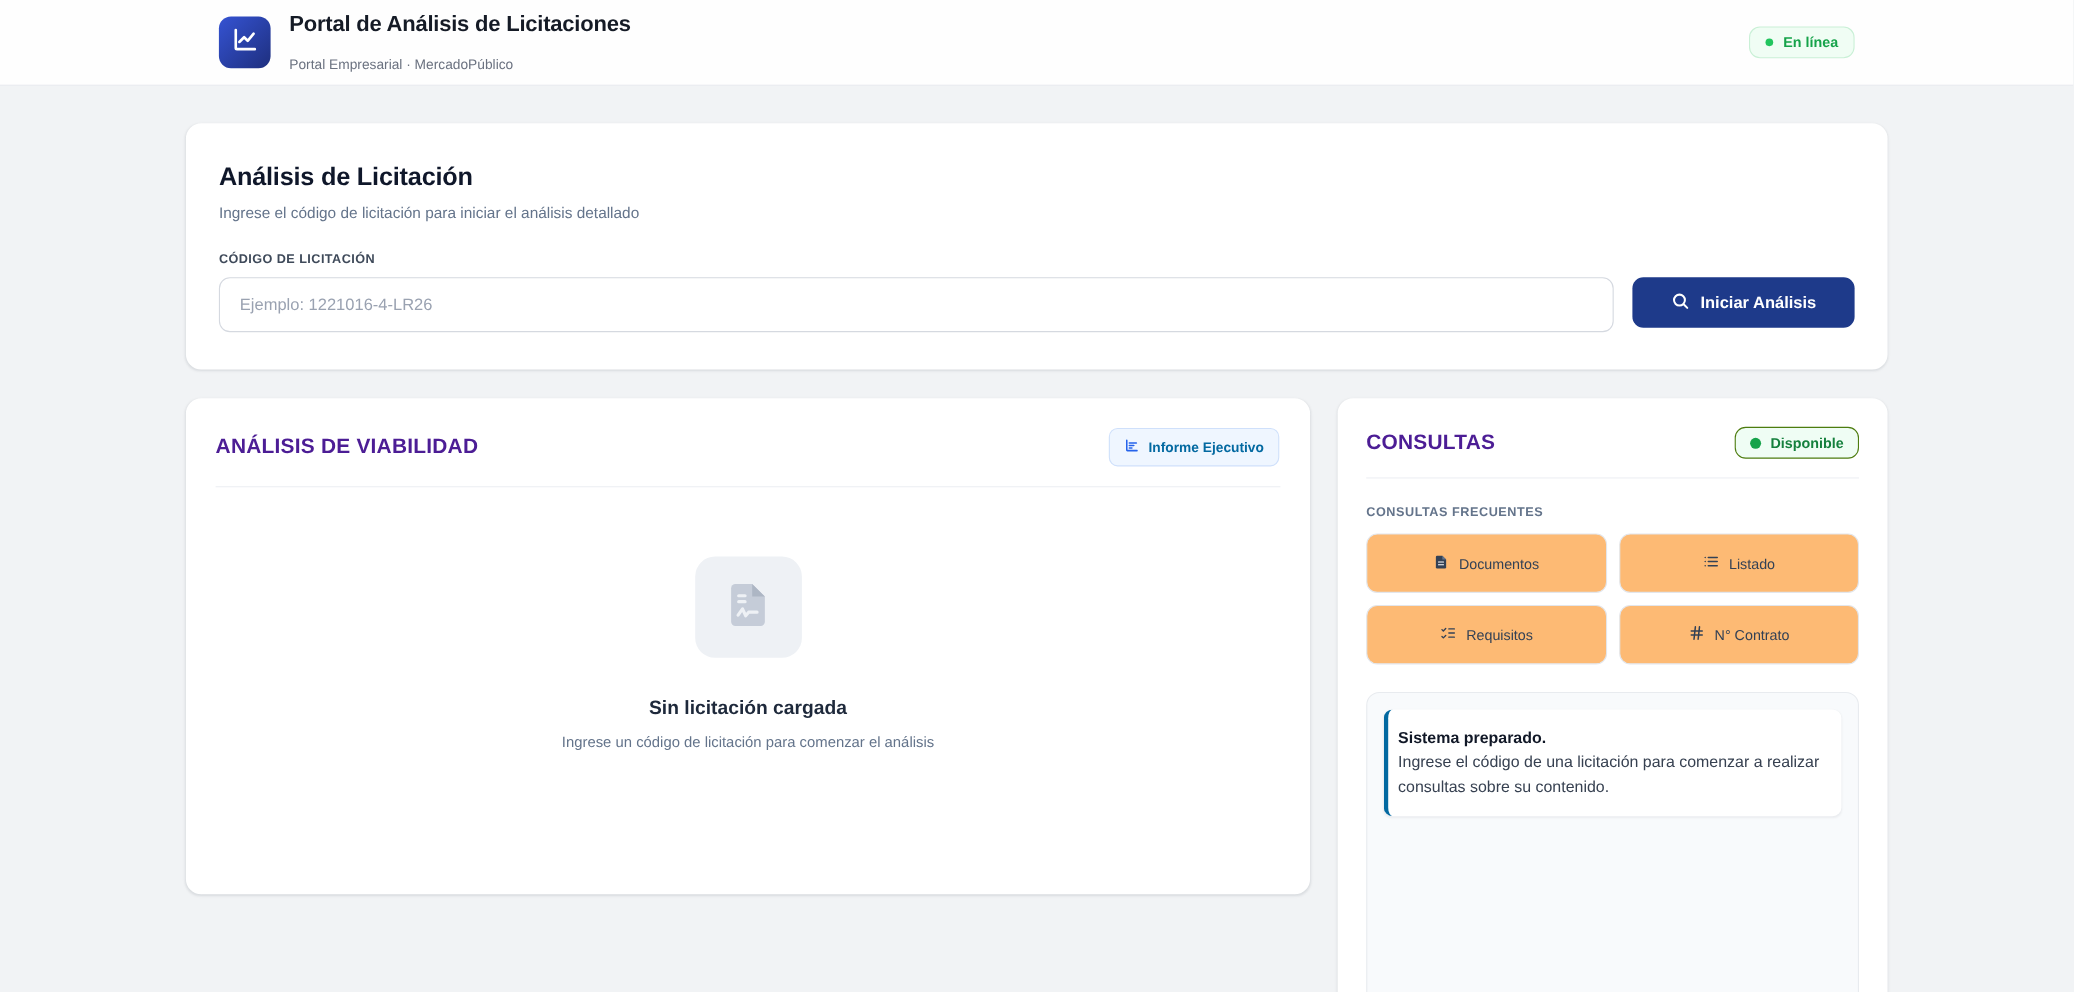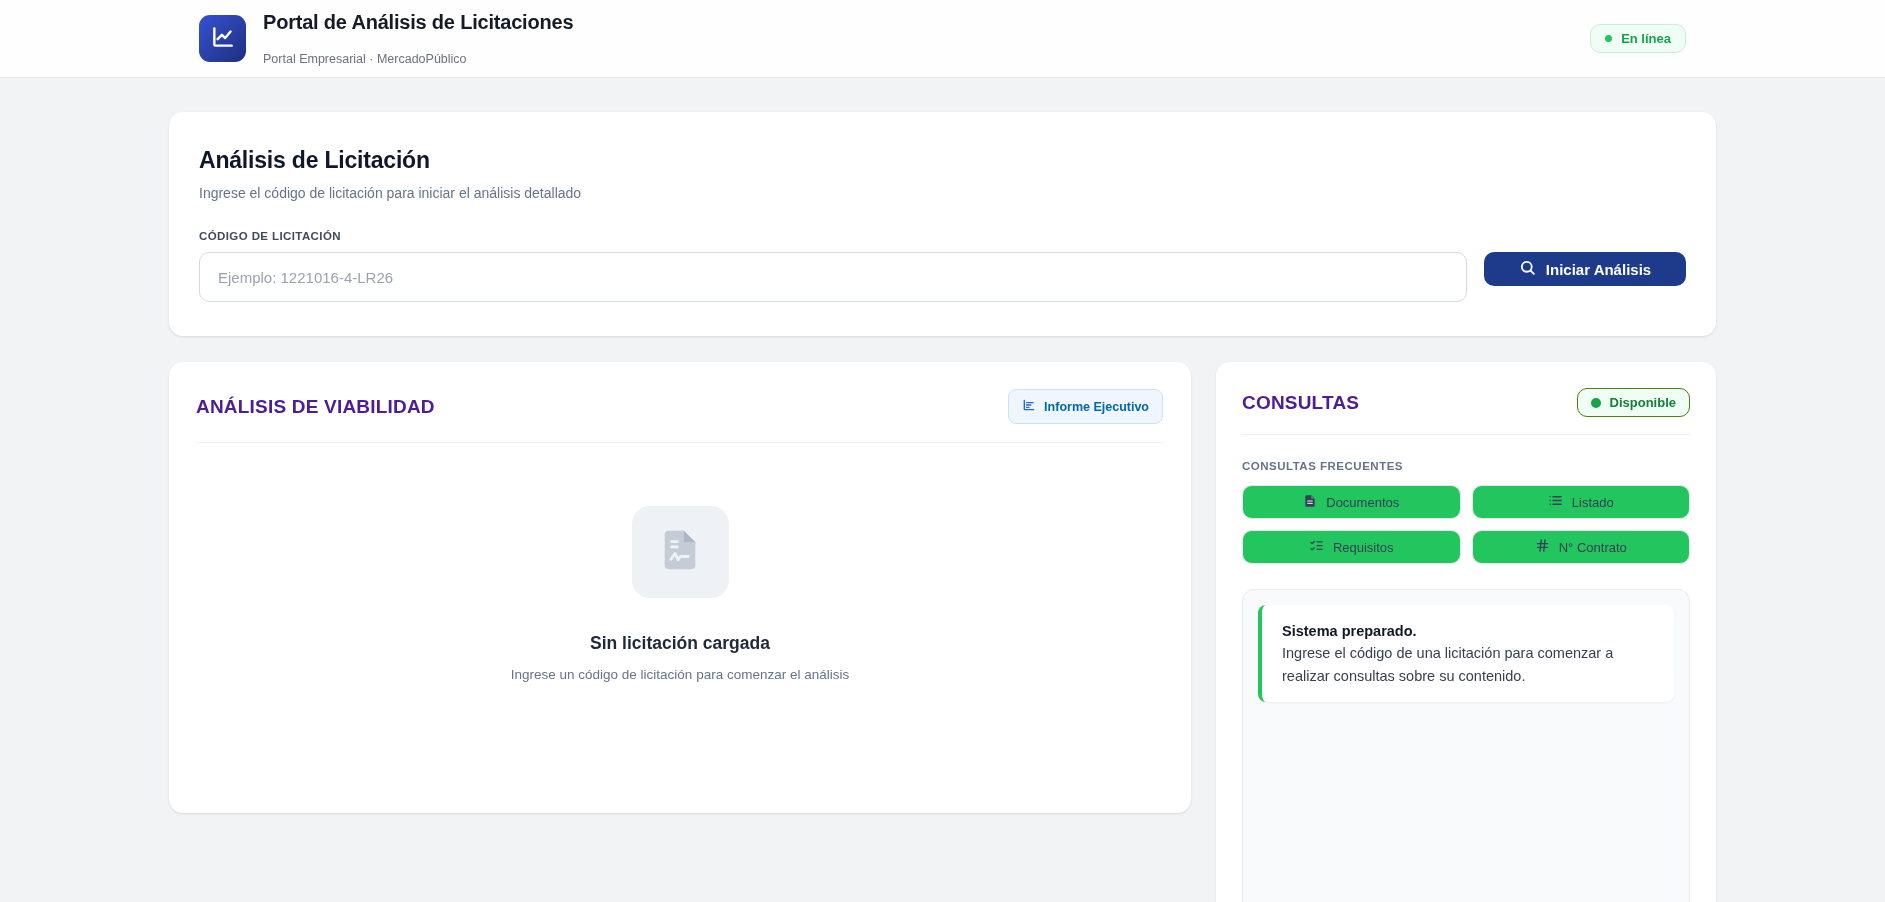--- a/index.html
+++ b/index.html
@@ -66,21 +66,21 @@
   .search-row { display: flex; gap: 17px; }
   .code-input {
     flex: 1; height: 50px;
     border: 1px solid #d5d9e0; border-radius: 10px;
     padding: 0 18px; font-size: 15px; color: #1f2937;
     font-family: "Liberation Sans", sans-serif;
     outline: none; background: #fff;
   }
   .code-input::placeholder { color: #9aa2b1; }
   .primary-btn {
-    width: 202px; height: 34px;
+    width: 202px; height: 46px;
     background: #1e3a8a; color: #ffffff;
     border: none; border-radius: 10px;
     font-size: 15px; font-weight: bold;
     font-family: "Liberation Sans", sans-serif;
     display: flex; align-items: center; justify-content: center; gap: 10px;
     cursor: pointer;
   }
 
   
   .panels { display: flex; gap: 25px; margin-top: 26px; align-items: flex-start; }
@@ -121,41 +121,41 @@
     padding: 6px 13px; font-size: 13px; font-weight: bold; color: #15803d;
   }
   .disp-badge .dot { width: 10px; height: 10px; background: #16a34a; }
   .consultas-divider { border: none; border-top: 1px solid #edeff3; margin: 17px 0 0 0; }
   .freq-label {
     font-size: 11.5px; font-weight: bold; color: #64748b;
     letter-spacing: 0.5px; margin: 25px 0 13px 0;
   }
   .qa-grid { display: grid; grid-template-columns: 1fr 1fr; gap: 11px; }
   .qa-btn {
-    height: 34px; background: #22c55e;
+    height: 54px; background: #fdba74;
     border: 1px solid #e3e6eb; border-radius: 10px;
     display: flex; align-items: center; justify-content: center; gap: 9px;
     font-size: 13px; color: #334155; font-weight: normal;
     font-family: "Liberation Sans", sans-serif; cursor: pointer;
   }
   .qa-btn svg { flex: 0 0 auto; }
 
   .chat-box {
     margin-top: 25px;
     border: 1px solid #e8ebef; border-radius: 12px;
     background: #f8fafc;
     padding: 15px;
     height: 408px;
   }
   .sys-msg {
     background: #ffffff;
-    border-left: 4px solid #22c55e;
+    border-left: 4px solid #0369a1;
     border-radius: 8px;
     box-shadow: 0 1px 2px rgba(15, 23, 42, 0.06);
-    padding: 15px 20px;
+    padding: 15px 9px;
     font-size: 14.5px; line-height: 1.55; color: #374151;
   }
   .sys-msg strong { display: block; color: #111827; }
 </style>
 </head>
 <body>
 
 <header class="app-header">
   <div class="header-inner">
     <div class="brand">

